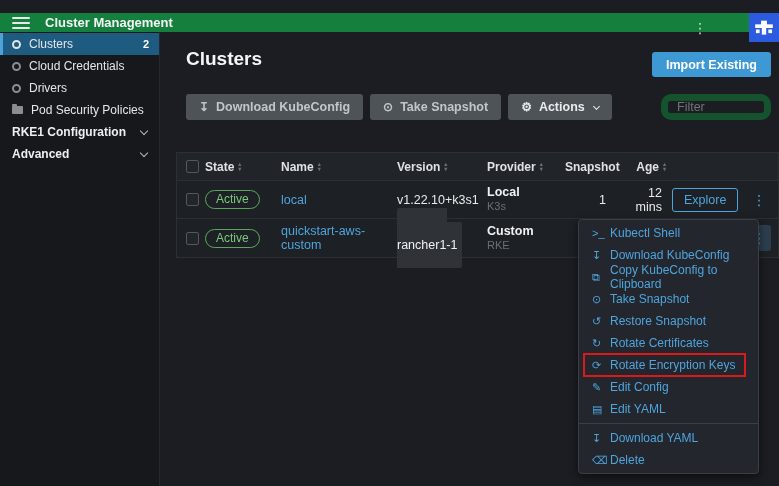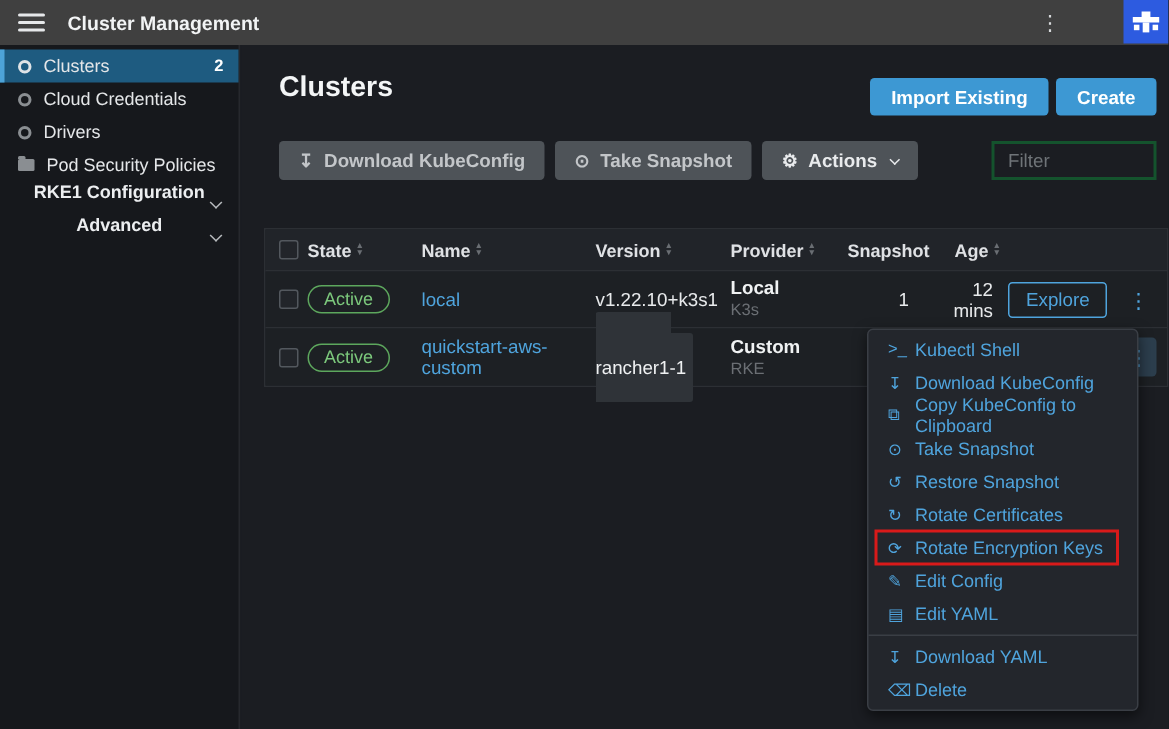--- a/index.html
+++ b/index.html
@@ -1,52 +1,52 @@
 <!DOCTYPE html>
 <html><head>
 <meta charset="utf-8">
 <style>
   * { margin:0; padding:0; box-sizing:border-box; }
   html,body { width:779px; height:486px; overflow:hidden; }
   body { font-family:"Liberation Sans", sans-serif; background:#1b1d22; color:#e8eaec; }
   .screen { position:relative; width:779px; height:486px; background:#1b1d22; }
 
   
-  .topbar { position:absolute; top:0; left:0; right:0; height:30px; background:#404040; display:flex; align-items:center; z-index:30; }
+  .topbar { position:absolute; top:13px; left:0; right:0; height:19px; background:#15803d; display:flex; align-items:center; z-index:30; }
   .hamburger { width:18px; margin-left:12px; cursor:pointer; }
   .hamburger div { height:2px; background:#e6e8ea; margin:3px 0; border-radius:1px; }
   .topbar-title { margin-left:15px; font-size:13px; font-weight:bold; color:#f2f4f5; }
   .topbar-kebab { position:absolute; right:72px; top:5px; font-size:14px; color:#d7d9db; line-height:20px; cursor:pointer; }
   .logo { position:absolute; right:0; top:0; width:30px; height:29px; background:#2d5be0; display:flex; align-items:center; justify-content:center; }
 
   
   .sidebar { position:absolute; top:30px; left:0; bottom:0; width:160px; background:#16181c; border-right:1px solid #26282d; padding-top:3px; }
   .nav-item { position:relative; height:22px; display:flex; align-items:center; padding:0 10px 0 12px; font-size:12px; color:#e4e6e8; cursor:pointer; }
   .nav-item.selected { background:#1e5b80; border-left:3px solid #4da3d8; padding-left:9px; }
   .nav-icon { width:9px; height:9px; border:2px solid #8a8e92; border-radius:50%; margin-right:8px; flex:0 0 auto; }
   .nav-item.selected .nav-icon { border-color:#dfe3e6; }
   .folder-icon { width:11px; height:8px; background:#8a8e92; border-radius:1px; position:relative; margin-right:8px; flex:0 0 auto; }
   .folder-icon::before { content:""; position:absolute; top:-2px; left:0; width:5px; height:2px; background:#8a8e92; border-radius:1px 1px 0 0; }
   .nav-count { margin-left:auto; font-size:11px; font-weight:bold; color:#ffffff; }
-  .nav-group { height:22px; display:flex; align-items:center; padding:0 12px; font-size:12px; font-weight:bold; color:#eceef0; cursor:pointer;flex-direction:column; }
+  .nav-group { height:22px; display:flex; align-items:center; padding:0 12px; font-size:12px; font-weight:bold; color:#eceef0; cursor:pointer; }
   .chev { margin-left:auto; width:6px; height:6px; border-right:1.5px solid #b7babd; border-bottom:1.5px solid #b7babd; transform:rotate(45deg); margin-top:-3px; }
 
   
   .main { position:absolute; top:30px; left:161px; right:0; bottom:0; background:#1b1d22; }
   .page-title { position:absolute; top:18px; left:25px; font-size:19px; font-weight:bold; color:#f3f5f6; }
   .hdr-actions { position:absolute; top:22px; right:8px; display:flex; gap:5px; }
   .btn-primary { background:#3d98d3; color:#ffffff; border:none; border-radius:3px; height:25px; padding:0 14px; font-size:12.5px; font-weight:bold; font-family:inherit; cursor:pointer; }
 
   .toolbar { position:absolute; top:64px; left:25px; display:flex; gap:7px; }
   .btn-gray { background:#4e5358; color:#c3c6c9; border:none; border-radius:3px; height:26px; padding:0 13px; font-size:12.5px; font-weight:bold; font-family:inherit; display:flex; align-items:center; gap:7px; cursor:pointer; }
   .btn-gray.enabled { color:#e9ebed; }
   .btn-gray .g-icon { font-size:12px; }
   .btn-gray .chev { margin:0 0 0 2px; border-color:#e9ebed; width:5px; height:5px; margin-top:-2px; }
   .filter-box { position:absolute; top:64px; right:8px; }
-  .filter-box input { width:110px; height:26px; background:transparent; border:2px solid #14532d; border-radius:0; color:#dfe1e3; font-size:12.5px; padding:0 9px; font-family:inherit; }
+  .filter-box input { width:110px; height:26px; background:transparent; border:7px solid #14532d; border-radius:10px; color:#dfe1e3; font-size:12.5px; padding:0 9px; font-family:inherit; }
   .filter-box input::placeholder { color:#6f7478; }
 
   
   .table { position:absolute; top:122px; left:15px; right:0; border:1px solid #2c2f34; }
   .tr { display:grid; grid-template-columns:28px 76px 116px 90px 78px 55px 48px 1fr; align-items:center; }
   .thead { background:#212429; height:28px; border-bottom:1px solid #2c2f34; font-size:12px; font-weight:bold; color:#dfe1e4; }
   .th { display:flex; align-items:center; gap:4px; cursor:pointer; }
   .sort { display:flex; flex-direction:column; font-size:6px; line-height:4.5px; color:#6a6e73; }
   .row { background:#1d2024; height:38px; border-bottom:1px solid #2c2f34; font-size:12.5px; }
   .row:last-child { border-bottom:none; }
@@ -119,21 +119,20 @@
     <div class="nav-group">
       <span>Advanced</span>
       <span class="chev"></span>
     </div>
   </div>
 
   <div class="main">
     <div class="page-title">Clusters</div>
     <div class="hdr-actions">
       <button class="btn-primary">Import Existing</button>
-      <button class="btn-primary">Create</button>
     </div>
 
     <div class="toolbar">
       <button class="btn-gray">
         <span class="g-icon">↧</span>
         <span>Download KubeConfig</span>
       </button>
       <button class="btn-gray">
         <span class="g-icon">⊙</span>
         <span>Take Snapshot</span>

